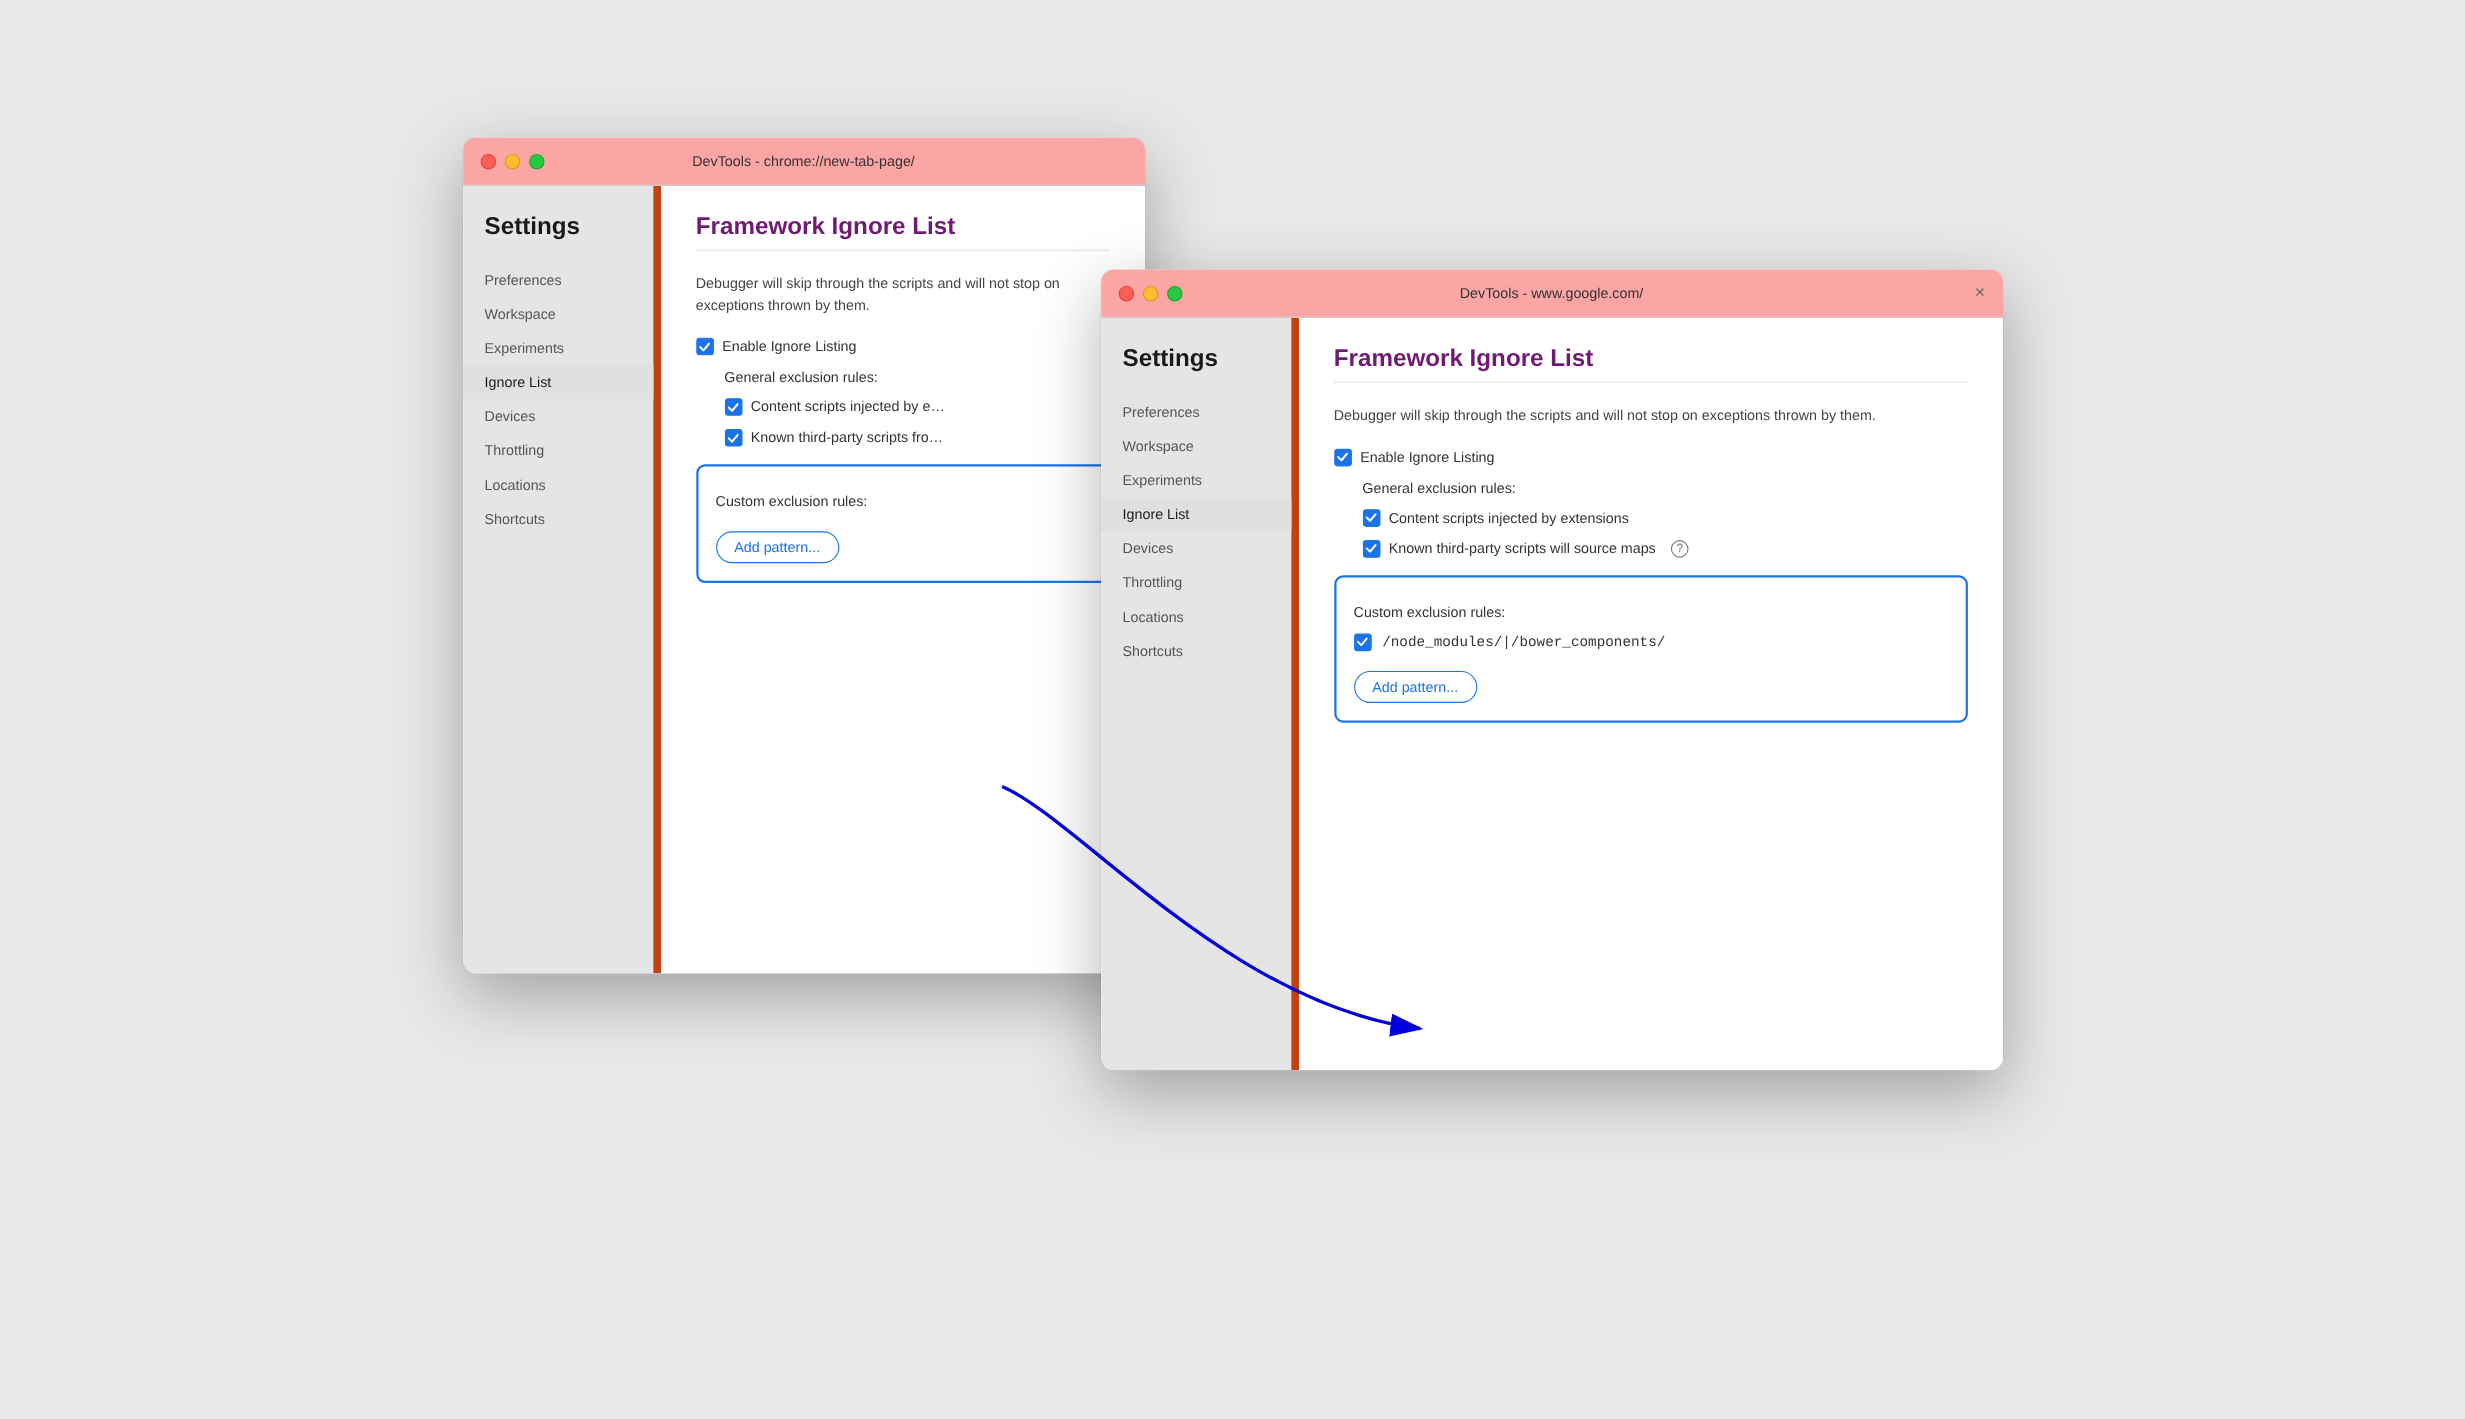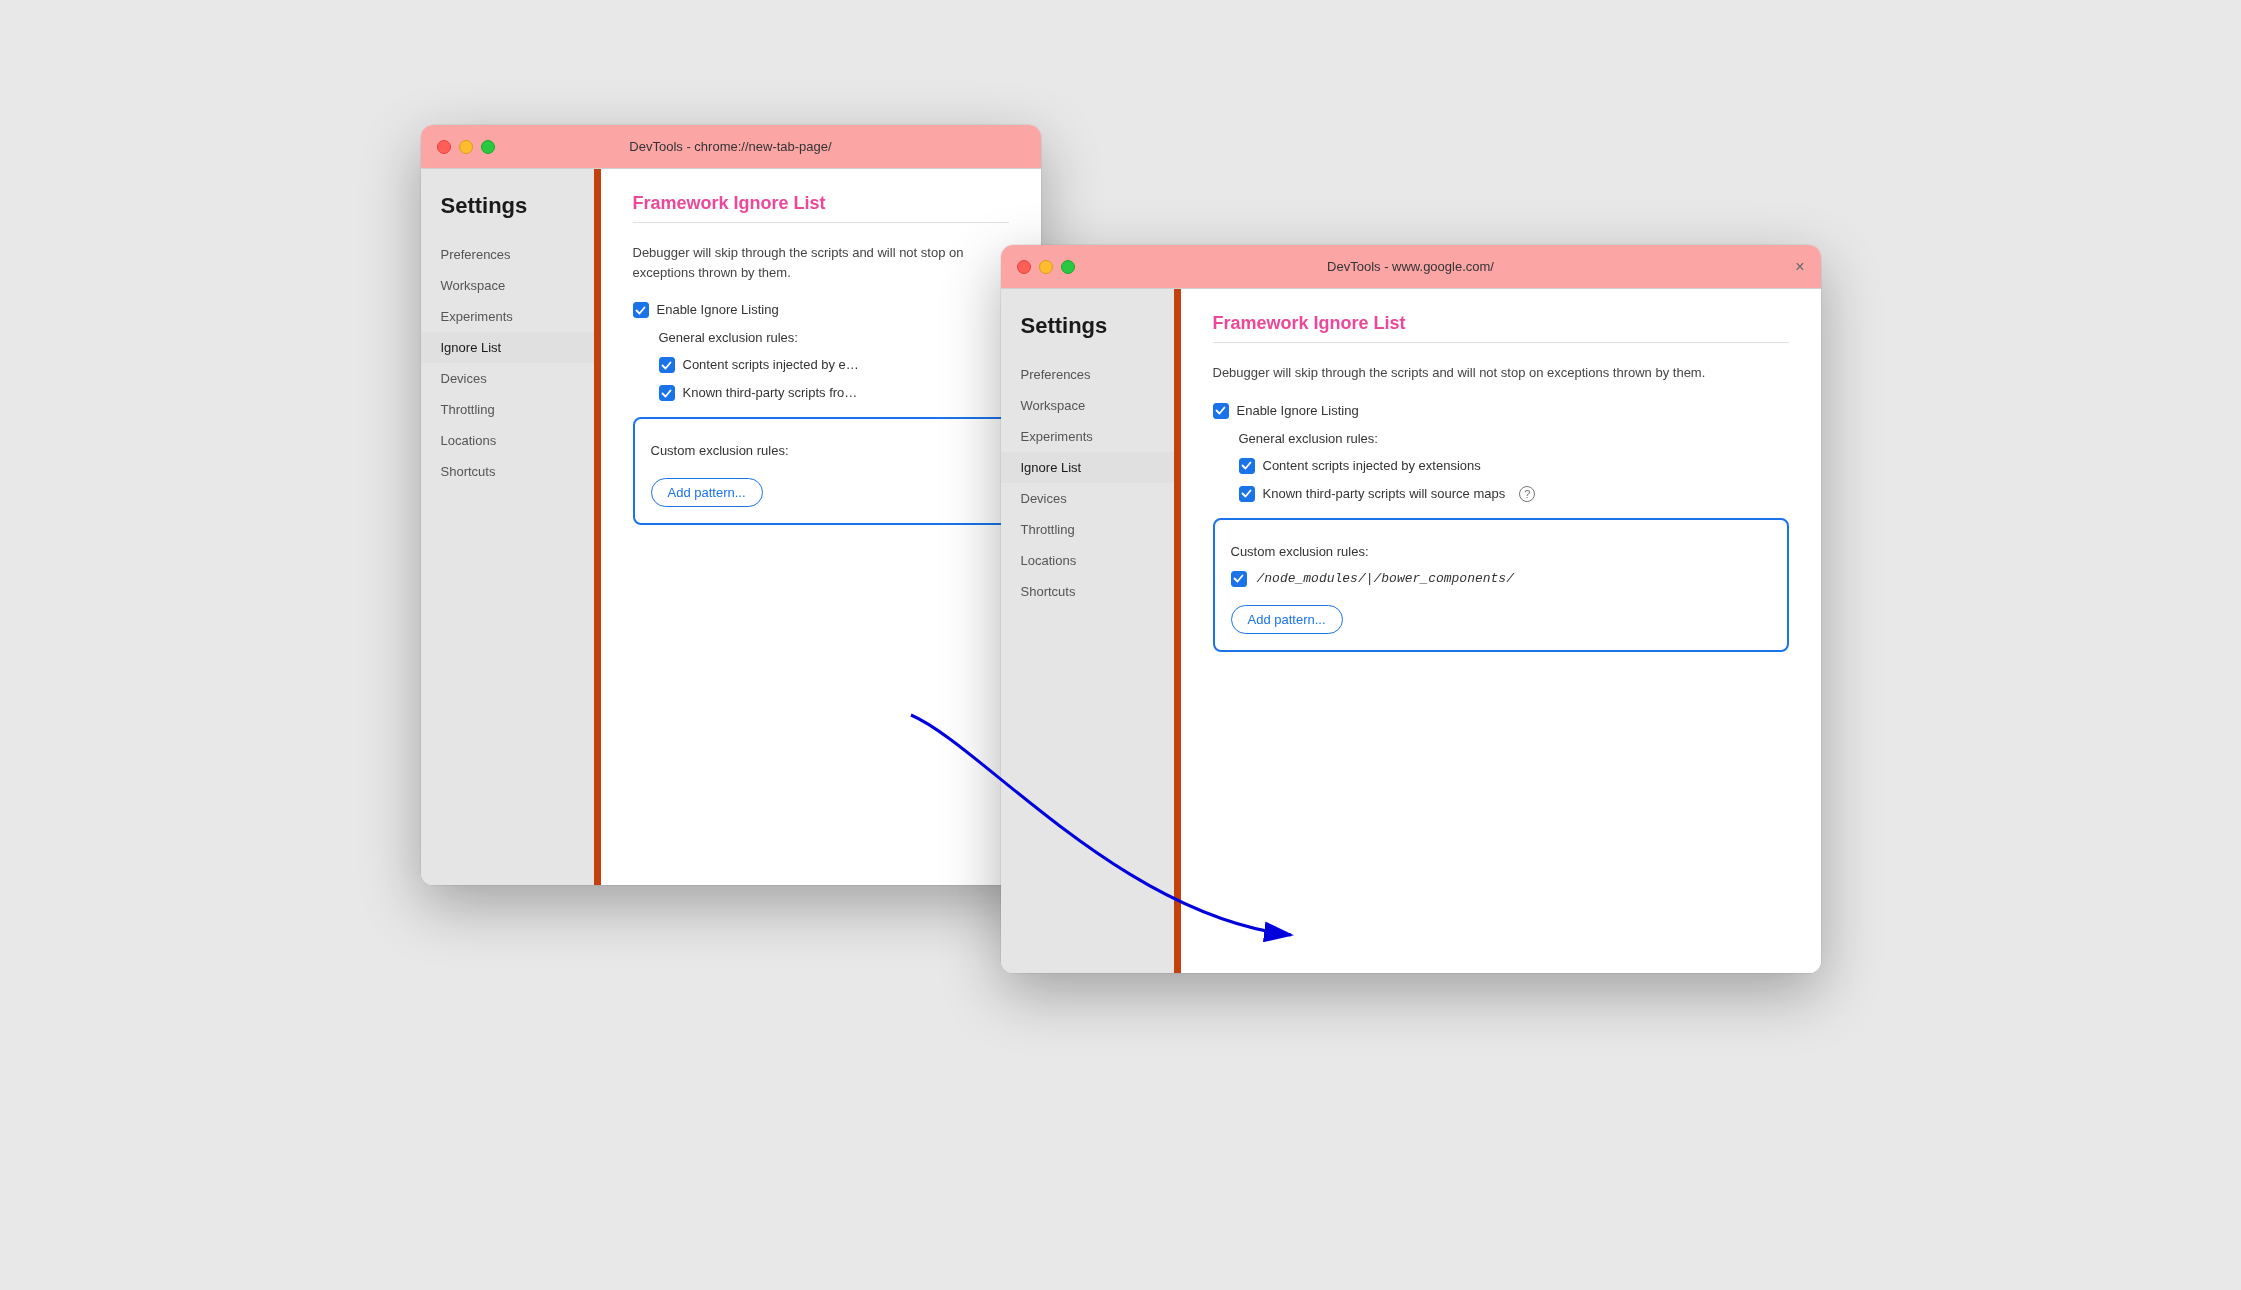--- a/index.html
+++ b/index.html
@@ -116,23 +116,23 @@
 
     
     .main-content {
       flex: 1;
       padding: 24px 32px;
       overflow-y: auto;
       background: #fff;
     }
 
     .content-title {
-      font-size: 18px;
+      font-size: 22px;
       font-weight: 600;
-      color: #ec4899;
+      color: #701a75;
       margin-bottom: 8px;
     }
 
     .content-desc {
       font-size: 13px;
       color: #444;
       line-height: 1.5;
       margin-bottom: 20px;
     }
 
@@ -245,21 +245,20 @@
       color: #777;
       margin-left: 6px;
       vertical-align: middle;
     }
 
     .pattern-entry {
       display: flex;
       align-items: center;
       gap: 10px;
       margin-bottom: 10px;
-      font-style: italic;
     }
 
     .pattern-text {
       font-size: 13px;
       color: #333;
       font-family: 'SF Mono', 'Courier New', monospace;
     }
   </style>
 </head>
 <body>

